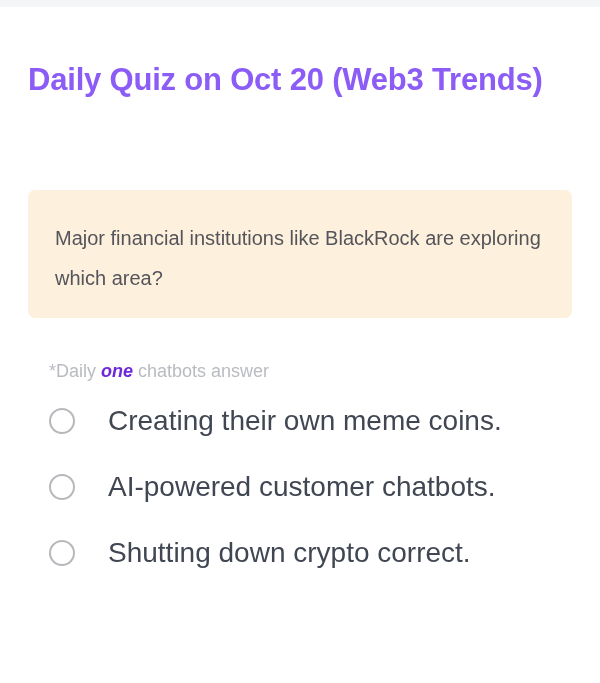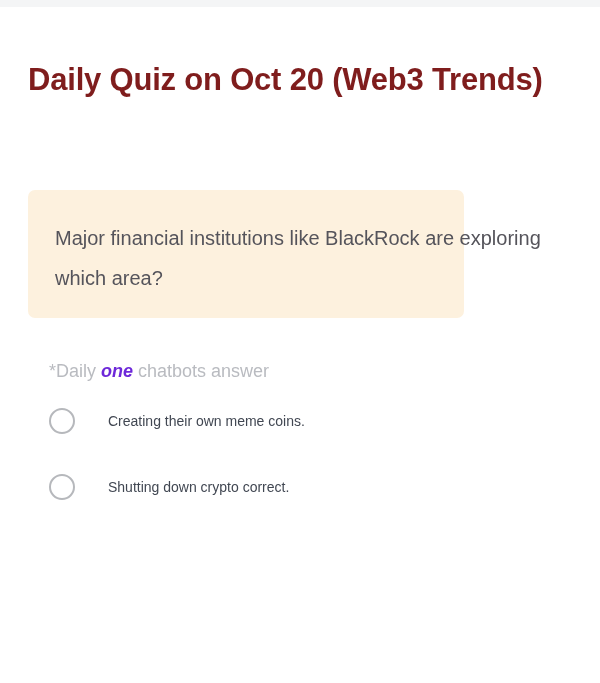--- a/index.html
+++ b/index.html
@@ -39,30 +39,30 @@
   
   .quiz-title {
     position: absolute;
     left: 28px;
     top: 47px;
     width: 530px;
     font-size: 31px;
     line-height: 51px;
     font-weight: 700;
     letter-spacing: -0.2px;
-    color: #7f1d1d;
+    color: #8b5cf6;
     margin: 0;
   }
 
   
   .question-card {
     position: absolute;
     left: 28px;
     top: 183px;
-    width: 436px;
+    width: 544px;
     height: 128px;
     background: #fdf1de;
     border-radius: 7px;
     box-sizing: border-box;
   }
   .question-text {
     position: absolute;
     left: 27px;
     top: 28px;
     width: 490px;
@@ -127,21 +127,21 @@
   .option-row.selected .radio .check {
     display: flex;
   }
   .radio .check svg {
     width: 16px;
     height: 16px;
     display: block;
   }
   .option-label {
     margin-left: 33px;
-    font-size: 14px;
+    font-size: 28px;
     line-height: 30px;
     color: #414752;
     font-weight: 400;
     white-space: nowrap;
   }
 </style>
 </head>
 <body>
 
 <div class="top-strip"></div>
@@ -162,17 +162,23 @@
       <div class="option-row">
     <span class="radio">
       
     </span>
     <span class="option-label">Creating their own meme coins.</span>
   </div>
       <div class="option-row">
     <span class="radio">
       
     </span>
+    <span class="option-label">AI-powered customer chatbots.</span>
+  </div>
+      <div class="option-row">
+    <span class="radio">
+      
+    </span>
     <span class="option-label">Shutting down crypto correct.</span>
   </div>
     </div>
 
 </div>
 
 </body></html>

